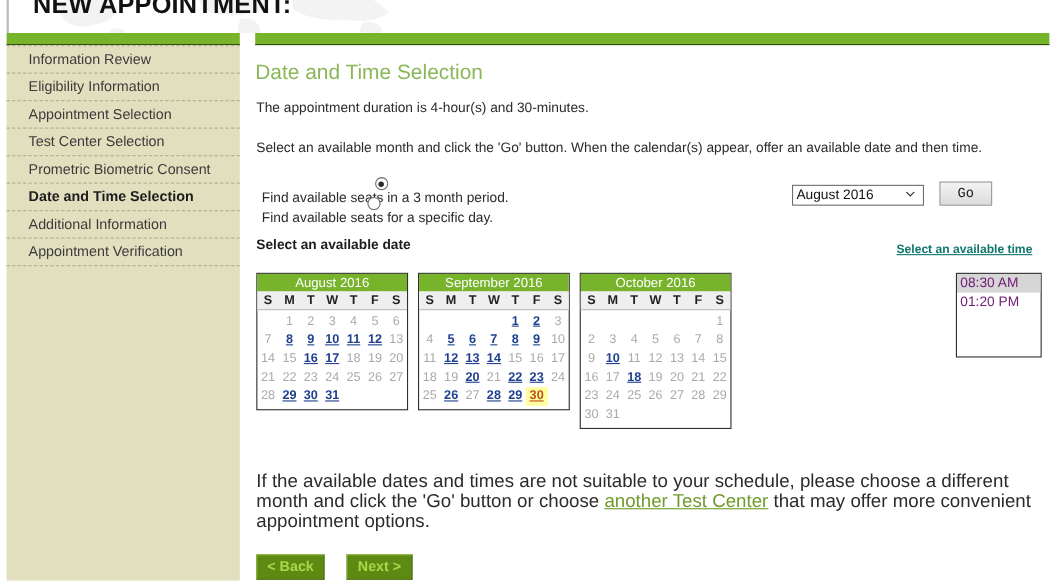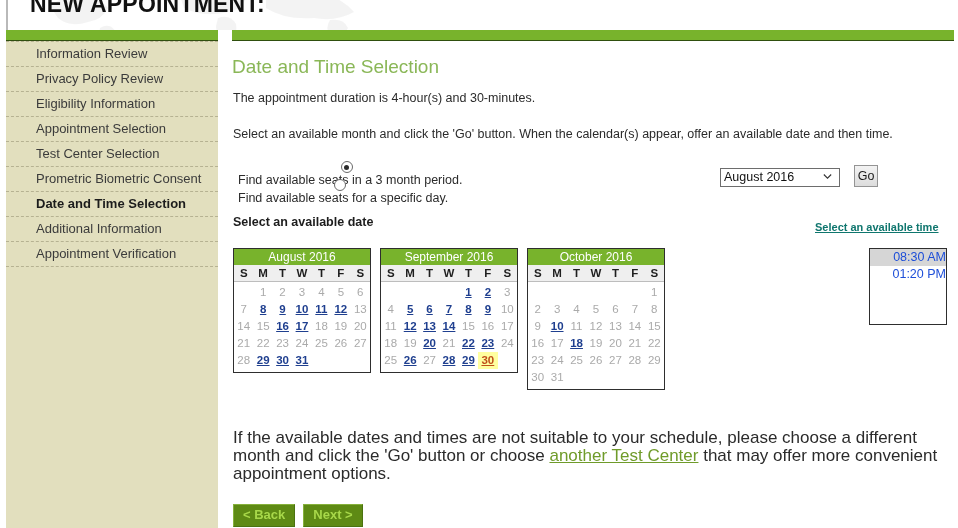--- a/index.html
+++ b/index.html
@@ -70,21 +70,21 @@
   .sidebar {
     position: absolute;
     left: 6px; top: 41px;
     width: 212px;
     height: 487px;
     background: #e2dfbe;
   }
   .nav-item {
     height: 24px;
     line-height: 24px;
-    padding-left: 30px;
+    padding-left: 20px;
     font-size: 13px;
     color: #3b3b3b;
     border-bottom: 1px dashed #b6b292;
     white-space: nowrap;
     cursor: pointer;
   }
   .nav-item.first { border-top: 1px dashed #b6b292; }
   .nav-item.current { font-weight: bold; color: #1c1c1c; }
 
   
@@ -171,24 +171,24 @@
     white-space: nowrap;
   }
   .select-arrow {
     position: absolute;
     right: 8px; top: 6px;
     width: 9px; height: 5px;
   }
   .go-btn {
     position: absolute;
     left: 622px; top: 124px;
-    width: 24px; height: 22px;
+    width: 48px; height: 22px;
     background: linear-gradient(#f3f3f3, #dcdcdc);
     border: 1px solid #949494;
-    font-family: Liberation Sans, sans-serif;
+    font-family: Liberation Mono, monospace;
     font-size: 12.5px;
     color: #1a1a1a;
     text-align: center;
     line-height: 20px;
     box-sizing: border-box;
     cursor: pointer;
   }
 
   
   .lbl-date {
@@ -277,25 +277,24 @@
     left: 637px; top: 207px;
     width: 78px; height: 77px;
     border: 1px solid #2e2e2e;
     background: #ffffff;
     box-sizing: border-box;
     overflow: hidden;
   }
   .time-opt {
     font-size: 12.5px;
     line-height: 17px;
-    padding-left: 21px;
-    color: #1d4ed8;
-    white-space: nowrap;
-    cursor: pointer;
-    text-align: right;
+    padding-left: 3px;
+    color: #701a75;
+    white-space: nowrap;
+    cursor: pointer;
   }
   .time-opt.selected { background: #d6d6d6; }
 
   
   .foot-text {
     position: absolute;
     left: 1px; top: 388px;
     width: 712px;
     font-size: 17px;
     line-height: 18px;
@@ -305,21 +304,21 @@
     color: #6f9b2a;
     text-decoration: underline;
     cursor: pointer;
   }
 
   
   .btn-row {
     position: absolute;
     left: 1px; top: 463px;
     display: flex;
-    gap: 8px;
+    gap: 20px;
   }
   .gbtn {
     background: #5e8a14;
     border: 1px solid #4b7210;
     border-top-color: #86b13b;
     border-left-color: #86b13b;
     color: #a8d84a;
     font-size: 13px;
     font-weight: bold;
     padding: 2px 9px 4px 9px;
@@ -344,21 +343,20 @@
   </svg>
   <div class="header-left-rule"></div>
   <div class="header-title">NEW APPOINTMENT:</div>
 </div>
 
 <div class="bar-left"></div>
 <div class="bar-right"></div>
 
 <div class="sidebar" id="sidebar">
     <div class="nav-item first"><span>Information Review</span></div>
-    <div class="nav-item"><span>Privacy Policy Review</span></div>
     <div class="nav-item"><span>Eligibility Information</span></div>
     <div class="nav-item"><span>Appointment Selection</span></div>
     <div class="nav-item"><span>Test Center Selection</span></div>
     <div class="nav-item"><span>Prometric Biometric Consent</span></div>
     <div class="nav-item current"><span>Date and Time Selection</span></div>
     <div class="nav-item"><span>Additional Information</span></div>
     <div class="nav-item"><span>Appointment Verification</span></div>
   </div>
 
 <div class="main">

